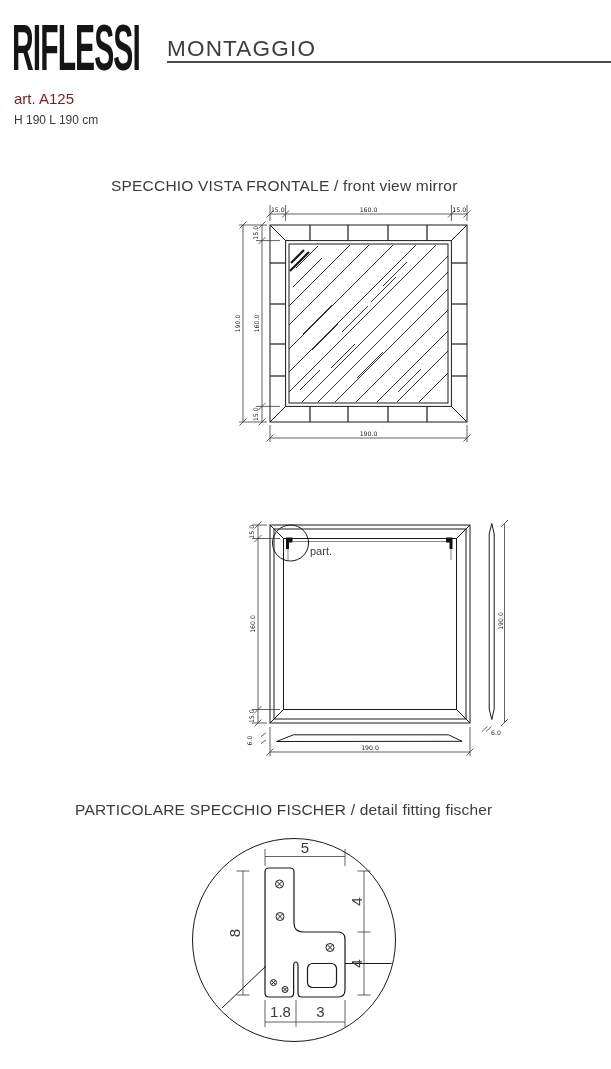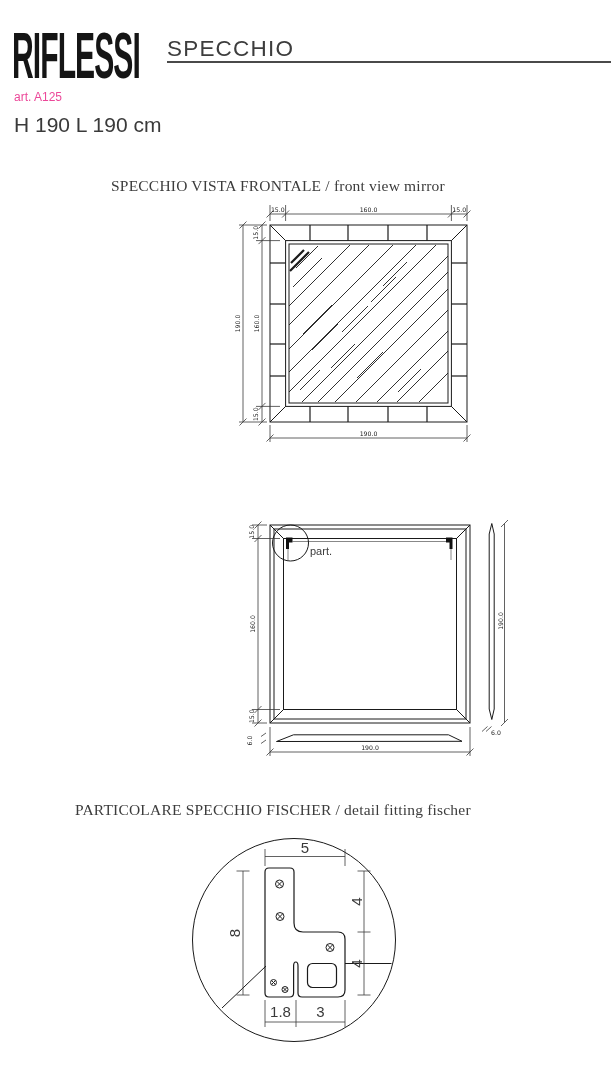--- a/index.html
+++ b/index.html
@@ -1,26 +1,26 @@
 <!DOCTYPE html>
 <html><head>
 <meta charset="utf-8">
 <style>
   html,body{margin:0;padding:0;background:#fff;}
   .page{position:relative;width:611px;height:1069px;background:#ffffff;overflow:hidden;
         font-family:"Liberation Sans",sans-serif;}
-  .logo{position:absolute;left:12px;top:24px;white-space:nowrap;}
+  .logo{position:absolute;left:12px;top:16px;white-space:nowrap;}
   .logo-inner{display:inline-block;font-weight:700;font-size:64px;line-height:64px;color:#151515;
         transform:scale(0.47,1);transform-origin:0 0;letter-spacing:-2px;}
   .product-title{position:absolute;left:167px;top:36px;font-size:22.5px;letter-spacing:1.2px;
         color:#3d3d3d;white-space:nowrap;}
   .title-rule{position:absolute;left:167px;top:61px;width:444px;height:0;border-top:2px solid #4a4a4a;}
-  .art-line{position:absolute;left:14px;top:90px;font-size:12px;color:#ec4899;}
-  .size-line{position:absolute;left:14px;top:113px;font-size:21px;color:#3a3a3a;}
-  .sec-title{position:absolute;font-size:15.5px;color:#3c3c3c;letter-spacing:0.2px;white-space:nowrap;font-family:Liberation Serif, serif;}
+  .art-line{position:absolute;left:14px;top:90px;font-size:15px;color:#7f1d1d;}
+  .size-line{position:absolute;left:14px;top:113px;font-size:12px;color:#3a3a3a;}
+  .sec-title{position:absolute;font-size:15.5px;color:#3c3c3c;letter-spacing:0.2px;white-space:nowrap;}
   .sec-front{left:111px;top:177px;}
   .sec-rear{left:104px;top:481px;}
   .sec-detail{left:75px;top:801px;}
   svg.drawings{position:absolute;left:0;top:0;}
   .s1{stroke:#1a1a1a;stroke-width:1;fill:none;}
   .s12{stroke:#1a1a1a;stroke-width:1.2;fill:none;}
   .dim{stroke:#3a3a3a;stroke-width:0.8;fill:none;}
   .wire{stroke:#7a7a7a;stroke-width:0.9;fill:none;}
   .hl{stroke:#1a1a1a;stroke-width:0.9;}
   .hlb{stroke:#1a1a1a;stroke-width:2.2;}
@@ -30,21 +30,21 @@
   .mid{text-anchor:middle;}
 </style>
 </head>
 <body>
 
 <div class="page">
 
   <div class="logo">
     <span class="logo-inner">RIFLESSI</span>
   </div>
-  <div class="product-title">SPECCHIO</div>
+  <div class="product-title">MONTAGGIO</div>
   <div class="title-rule"></div>
   <div class="art-line">art. A125</div>
   <div class="size-line">H 190 L 190 cm</div>
 
   <div class="sec-title sec-front">SPECCHIO VISTA FRONTALE / front view mirror</div>
   <div class="sec-title sec-detail">PARTICOLARE SPECCHIO FISCHER / detail fitting fischer</div>
 
   <svg class="drawings" width="611" height="1069" viewBox="0 0 611 1069">
 
     <defs>

